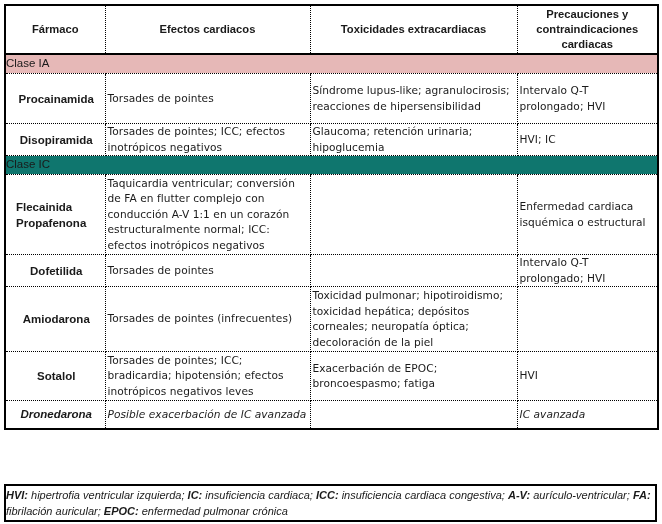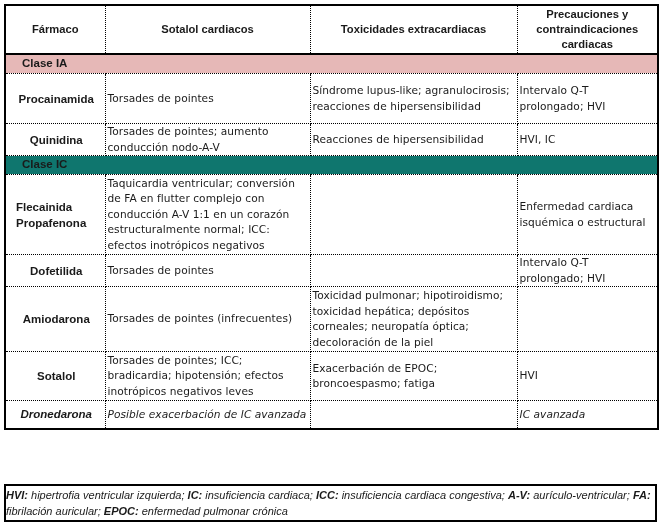--- a/index.html
+++ b/index.html
@@ -9,21 +9,21 @@
     border-collapse: collapse; border: 2px solid #000;
     table-layout: fixed; font-size: 10.6px; line-height: 15.5px;
   }
   table.drug-table col.c1 { width: 100px; }
   table.drug-table col.c2 { width: 205px; }
   table.drug-table col.c3 { width: 207px; }
   table.drug-table col.c4 { width: 141px; }
   th, td { border: 1px dotted #000; padding: 0 2px 0 2px; vertical-align: middle; overflow: hidden; }
   th { font-family: Liberation Sans, sans-serif; font-weight: bold; font-size: 11.2px; line-height: 15px; text-align: center; border-bottom: 2px solid #000; }
   tr.header-row { height: 49px; }
-  tr.class-row td { background: #e6b8b7; font-family: "Liberation Sans", sans-serif; font-weight: bold; font-size: 11.5px; height: 18px; padding-left: 16px; border-left: none; border-right: none; }
+  tr.class-row td { background: #e6b8b7; font-family: "Liberation Sans", sans-serif; font-weight: normal; font-size: 11.5px; height: 18px; padding-left: 0; border-left: none; border-right: none; }
   td.drug-name { font-family: "Liberation Sans", sans-serif; font-weight: bold; font-size: 11.5px; line-height: 16px; text-align: center; padding-left: 4px; }
   td.cell { letter-spacing: 0.05px; }
   tr.r-proc { height: 50px; }
   tr.r-diso { height: 32px; }
   tr.r-quin { height: 32px; }
   tr.r-flec { height: 80px; }
   tr.r-dofe { height: 30px; }
   tr.r-amio { height: 65px; }
   tr.r-sota { height: 49px; }
   tr.r-dron { height: 28px; font-style: italic; }
@@ -40,40 +40,40 @@
 <table class="drug-table">
   <colgroup>
       <col class="c1">
       <col class="c2">
       <col class="c3">
       <col class="c4">
     </colgroup>
   <thead>
     <tr class="header-row">
       <th>Fármaco</th>
-      <th>Sotalol cardiacos</th>
+      <th>Efectos cardiacos</th>
       <th>Toxicidades extracardiacas</th>
       <th>Precauciones y contraindicaciones cardiacas</th>
     </tr>
   </thead>
   <tbody>
     <tr class="class-row">
       <td colspan="4" style="background: rgb(230, 184, 183);">Clase IA</td>
     </tr>
     <tr class="r-proc">
       <td class="drug-name">Procainamida</td>
       <td class="cell">Torsades de pointes</td>
       <td class="cell">Síndrome lupus-like; agranulocirosis; reacciones de hipersensibilidad</td>
       <td class="cell">Intervalo Q-T prolongado; HVI</td>
     </tr>
-    <tr class="r-quin">
-      <td class="drug-name">Quinidina</td>
-      <td class="cell">Torsades de pointes; aumento conducción nodo-A-V</td>
-      <td class="cell">Reacciones de hipersensibilidad</td>
-      <td class="cell">HVI, IC</td>
+    <tr class="r-diso">
+      <td class="drug-name">Disopiramida</td>
+      <td class="cell">Torsades de pointes; ICC; efectos inotrópicos negativos</td>
+      <td class="cell">Glaucoma; retención urinaria; hipoglucemia</td>
+      <td class="cell">HVI; IC</td>
     </tr>
     <tr class="class-row">
       <td colspan="4" style="background: #0f766e;">Clase IC</td>
     </tr>
     <tr class="r-flec">
       <td class="drug-name" style="text-align:left; padding-left:10px;margin-left:12px;">
         <div>Flecainida</div>
         <div>Propafenona</div>
       </td>
       <td class="cell">Taquicardia ventricular; conversión de FA en flutter complejo con conducción A-V  1:1 en un corazón estructuralmente normal; ICC: efectos inotrópicos negativos</td>

